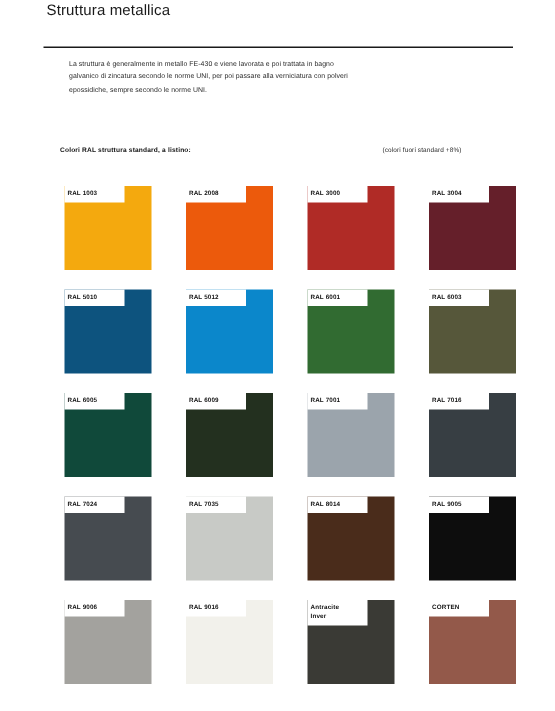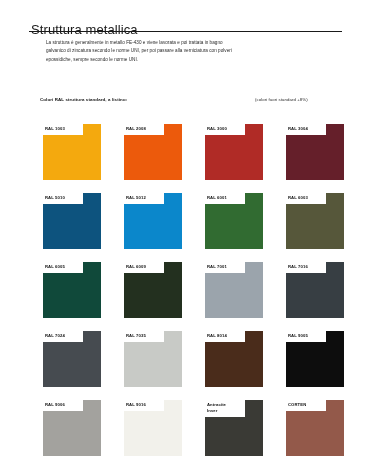--- a/index.html
+++ b/index.html
@@ -23,22 +23,22 @@
     width: 370px;
     height: 474px;
     background: #ffffff;
     box-sizing: border-box;
   }
 
   
   .page-title {
     position: absolute;
     left: 31px;
-    top: 22px;
-    font-size: 13px;
+    top: 2px;
+    font-size: 10px;
     font-weight: 400;
     letter-spacing: 0.1px;
     color: #1a1a1a;
     white-space: nowrap;
   }
 
   .title-rule {
     position: absolute;
     left: 29px;
     top: 31px;

